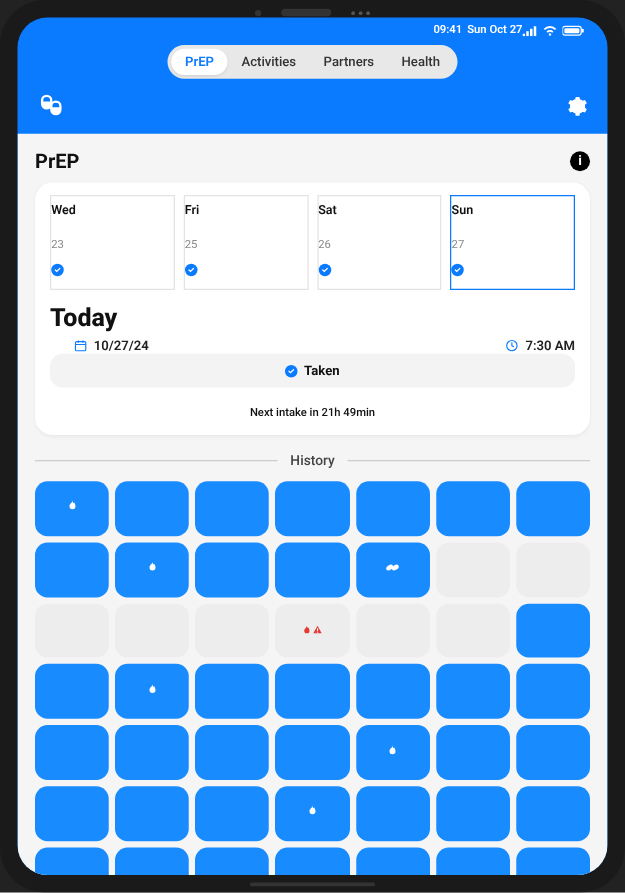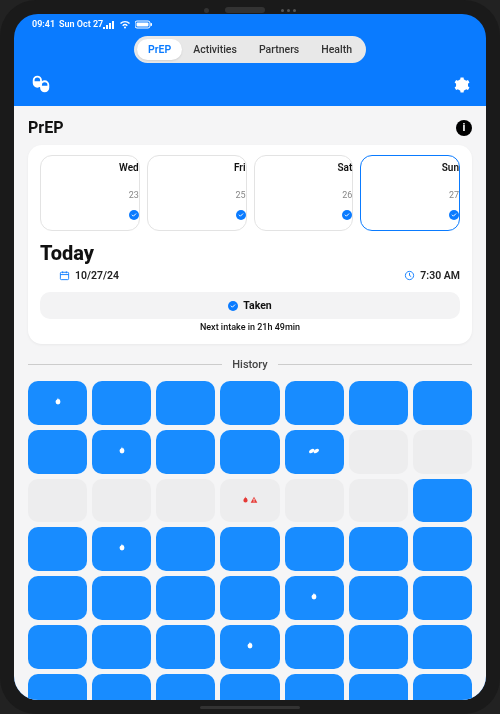--- a/index.html
+++ b/index.html
@@ -6,21 +6,21 @@
   body { width: 500px; height: 714px; background: #222; display: flex; align-items: center; justify-content: center; }
   .device {
     width: 500px; height: 714px; background: #1a1a1a; border-radius: 36px; padding: 14px;
     position: relative;
   }
   .screen {
     width: 100%; height: 100%; background: #0a7bff; border-radius: 24px; overflow: hidden; position: relative;
     display: flex; flex-direction: column;
   }
   .status-bar {
-    height: 18px; display: flex; align-items: center; justify-content: flex-start; padding: 2px 18px 0 18px;
+    height: 18px; display: flex; align-items: center; justify-content: flex-end; padding: 2px 18px 0 18px;
     color: #fff; font-size: 9px; font-weight: 600;
   }
   .status-left { display: flex; gap: 4px; align-items: center; }
   .status-right { display: flex; gap: 4px; align-items: center; }
   .camera-notch {
     position: absolute; top: 7px; left: 50%; transform: translateX(-50%);
     display: flex; gap: 16px; align-items: center; z-index: 5;
   }
   .cam-dot { width: 5px; height: 5px; background: #333; border-radius: 50%; }
   .cam-pill { width: 40px; height: 6px; background: #333; border-radius: 3px; }
@@ -43,37 +43,37 @@
     flex: 1; background: #f5f5f6; border-radius: 0; padding: 12px 14px; overflow: hidden;
   }
   .section-title-row { display: flex; justify-content: space-between; align-items: center; margin-bottom: 8px;}
   .section-title { font-size: 16px; font-weight: 700; color: #111; }
   .info-badge { width: 16px; height: 16px; background: #000; color: #fff; border-radius: 50%; font-size: 11px; font-weight: 700; display: flex; align-items: center; justify-content: center; }
   .card {
     background: #fff; border-radius: 14px; padding: 10px 12px 12px 12px; box-shadow: 0 1px 3px rgba(0,0,0,0.05);
   }
   .day-strip { display: flex; gap: 7px; margin-bottom: 10px; }
   .day-cell {
-    flex: 1; border: 1px solid #e3e3e3; border-radius: 12px; padding: 6px 0 8px 0; text-align: right; cursor: pointer;
+    flex: 1; border: 1px solid #e3e3e3; border-radius: 0; padding: 6px 0 8px 0; text-align: left; cursor: pointer;
   }
   .day-cell.selected { border: 1.5px solid #0a7bff; }
   .day-name { font-size: 10px; font-weight: 600; color: #111; }
   .day-num { font-size: 9px; color: #888; margin-top: 17px; }
   .day-check { margin-top: 3px; }
   .check-circle { display:inline-flex; width: 10px; height: 10px; background: #0a7bff; border-radius: 50%; align-items:center; justify-content:center;}
   .check-circle svg { width: 6px; height: 6px; }
   .today-h { font-size: 20px; font-weight: 800; color: #111; margin-top: 2px; }
   .date-time-row { display: flex; justify-content: space-between; align-items: center; margin-top: 4px; font-size: 10.5px; color: #222; font-weight: 600;}
   .dt-left, .dt-right { display: flex; align-items: center; gap: 5px; padding-left: 19px; }
   .dt-left svg, .dt-right svg { flex-shrink:0; }
   .taken-bar {
-    margin-top: 10px; background: #f3f3f4; border-radius: 10px; padding: 7px 0; text-align: center;
+    background: #f3f3f4; border-radius: 10px; padding: 7px 0; text-align: center;
     display: flex; align-items: center; justify-content: center; gap: 5px; font-size: 10.5px; font-weight: 700; color: #111;
   }
-  .next-intake { text-align: center; font-size: 9px; color: #111; font-weight: 500; margin-top: 3px; }
+  .next-intake { text-align: center; font-size: 9px; color: #111; font-weight: 500; margin-top: 16px; }
   .history-divider { display: flex; align-items: center; gap: 10px; margin: 14px 0 10px 0; }
   .history-divider .line { flex: 1; height: 1px; background: #ccc; }
   .history-divider .lbl { font-size: 11px; color: #444; font-weight: 500; }
   .grid {
     display: grid; grid-template-columns: repeat(7, 1fr); gap: 5px;
   }
   .cell {
     aspect-ratio: 1.35/1; border-radius: 10px; display: flex; align-items: center; justify-content: center;
     font-size: 9px; cursor: pointer;
   }

